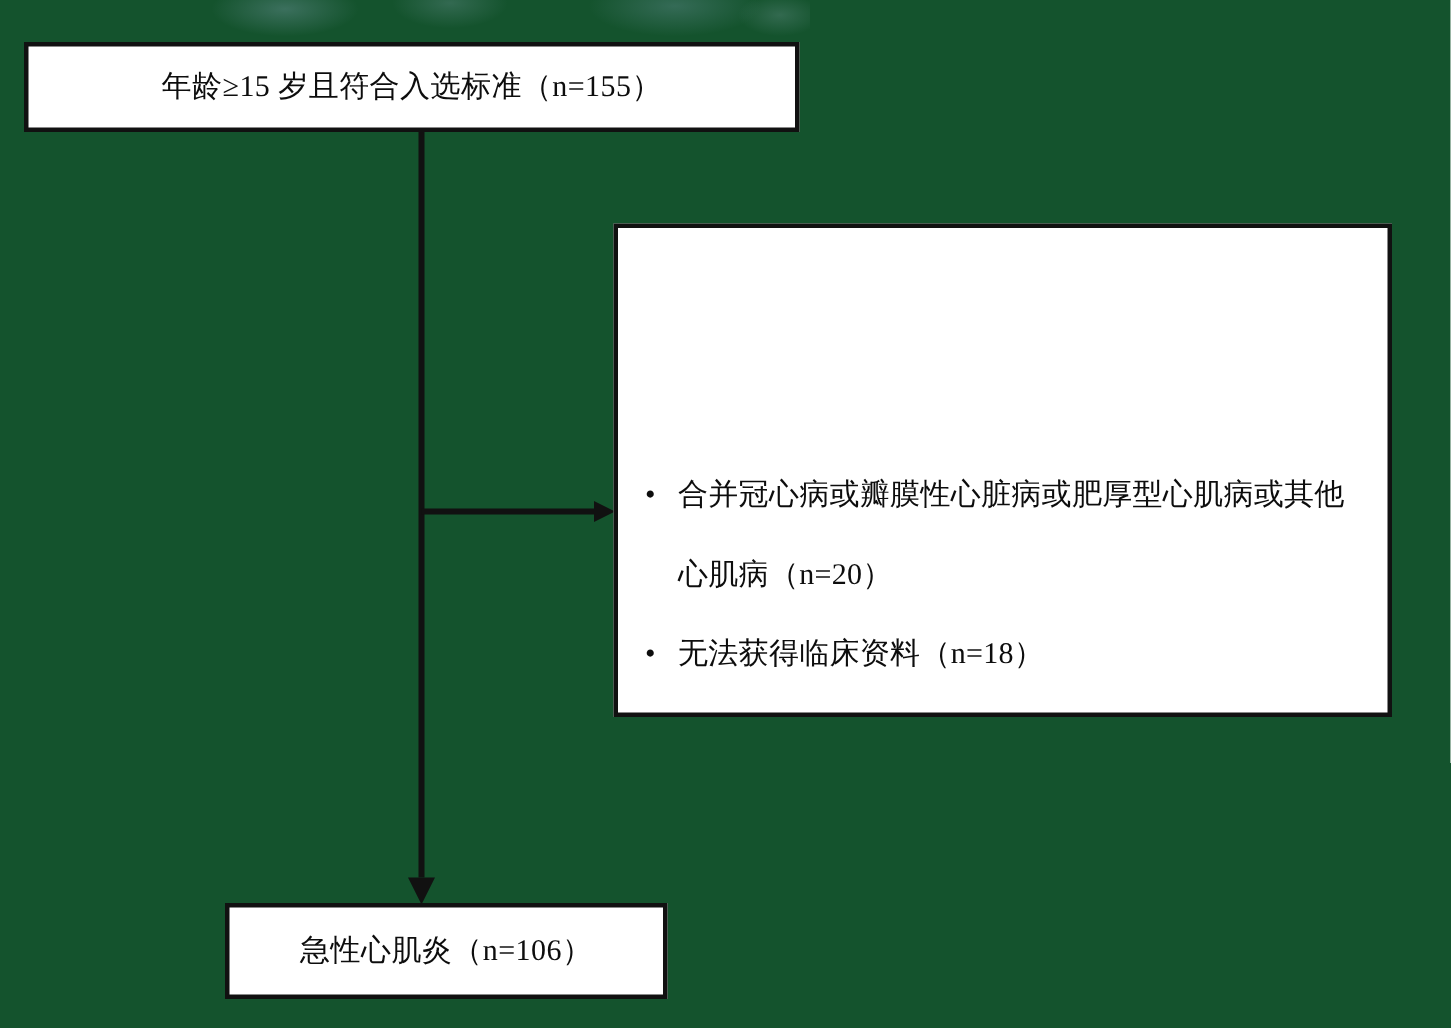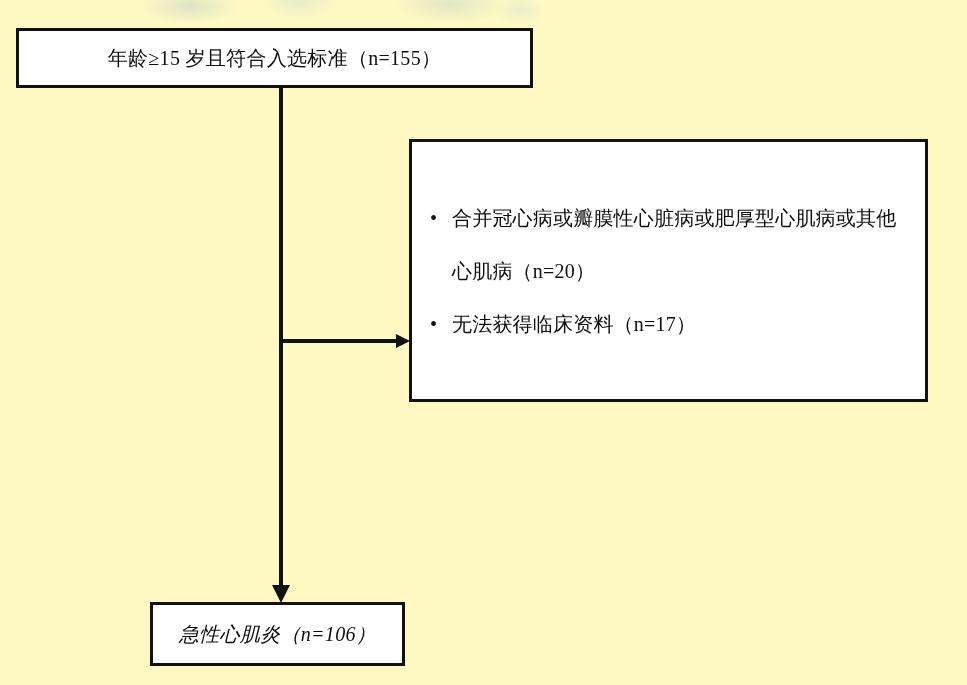--- a/index.html
+++ b/index.html
@@ -5,21 +5,21 @@
 <style>
   html, body {
     margin: 0;
     padding: 0;
     background: #ffffff;
   }
   #canvas {
     position: relative;
     width: 967px;
     height: 685px;
-    background: #fef9c3;
+    background: #14532d;
     overflow: hidden;
     font-family: "Liberation Serif", "DejaVu Serif", serif;
     color: #0d0d0d;
   }
 
   
   .watermark {
     position: absolute;
     top: 0;
     left: 120px;
@@ -55,33 +55,32 @@
   
   #node-enrolled {
     left: 16px;
     top: 28px;
     width: 517px;
     height: 60px;
   }
 
   #node-excluded {
     left: 409px;
-    top: 139px;
+    top: 149px;
     width: 519px;
-    height: 263px;
-    align-items: center;
+    height: 329px;
+    align-items: flex-end;
     padding: 14px 12px 12px 14px;
   }
 
   #node-final {
     left: 150px;
     top: 602px;
-    width: 255px;
+    width: 295px;
     height: 64px;
-    font-style: italic;
   }
 
   
   .bullet-list {
     list-style: none;
     margin: 0;
     padding: 0;
     width: 100%;
   }
   .bullet-item {
@@ -168,21 +167,21 @@
 
   <div class="line-h" id="branch-line"></div>
   <div class="arrow-right" id="branch-arrowhead"></div>
 
   <div class="node" id="node-excluded">
     <ul class="bullet-list">
       <li class="bullet-item" style="line-height: 53px; white-space: normal;">
         <span class="bullet-text">合并冠心病或瓣膜性心脏病或肥厚型心肌病或其他心肌病（n=20）</span>
       </li>
       <li class="bullet-item" style="white-space: nowrap;">
-        <span class="bullet-text">无法获得临床资料（n=17）</span>
+        <span class="bullet-text">无法获得临床资料（n=18）</span>
       </li>
     </ul>
   </div>
 
   <div class="node" id="node-final">
     <div class="node-label">急性心肌炎（n=106）</div>
   </div>
 
 </div>
 

